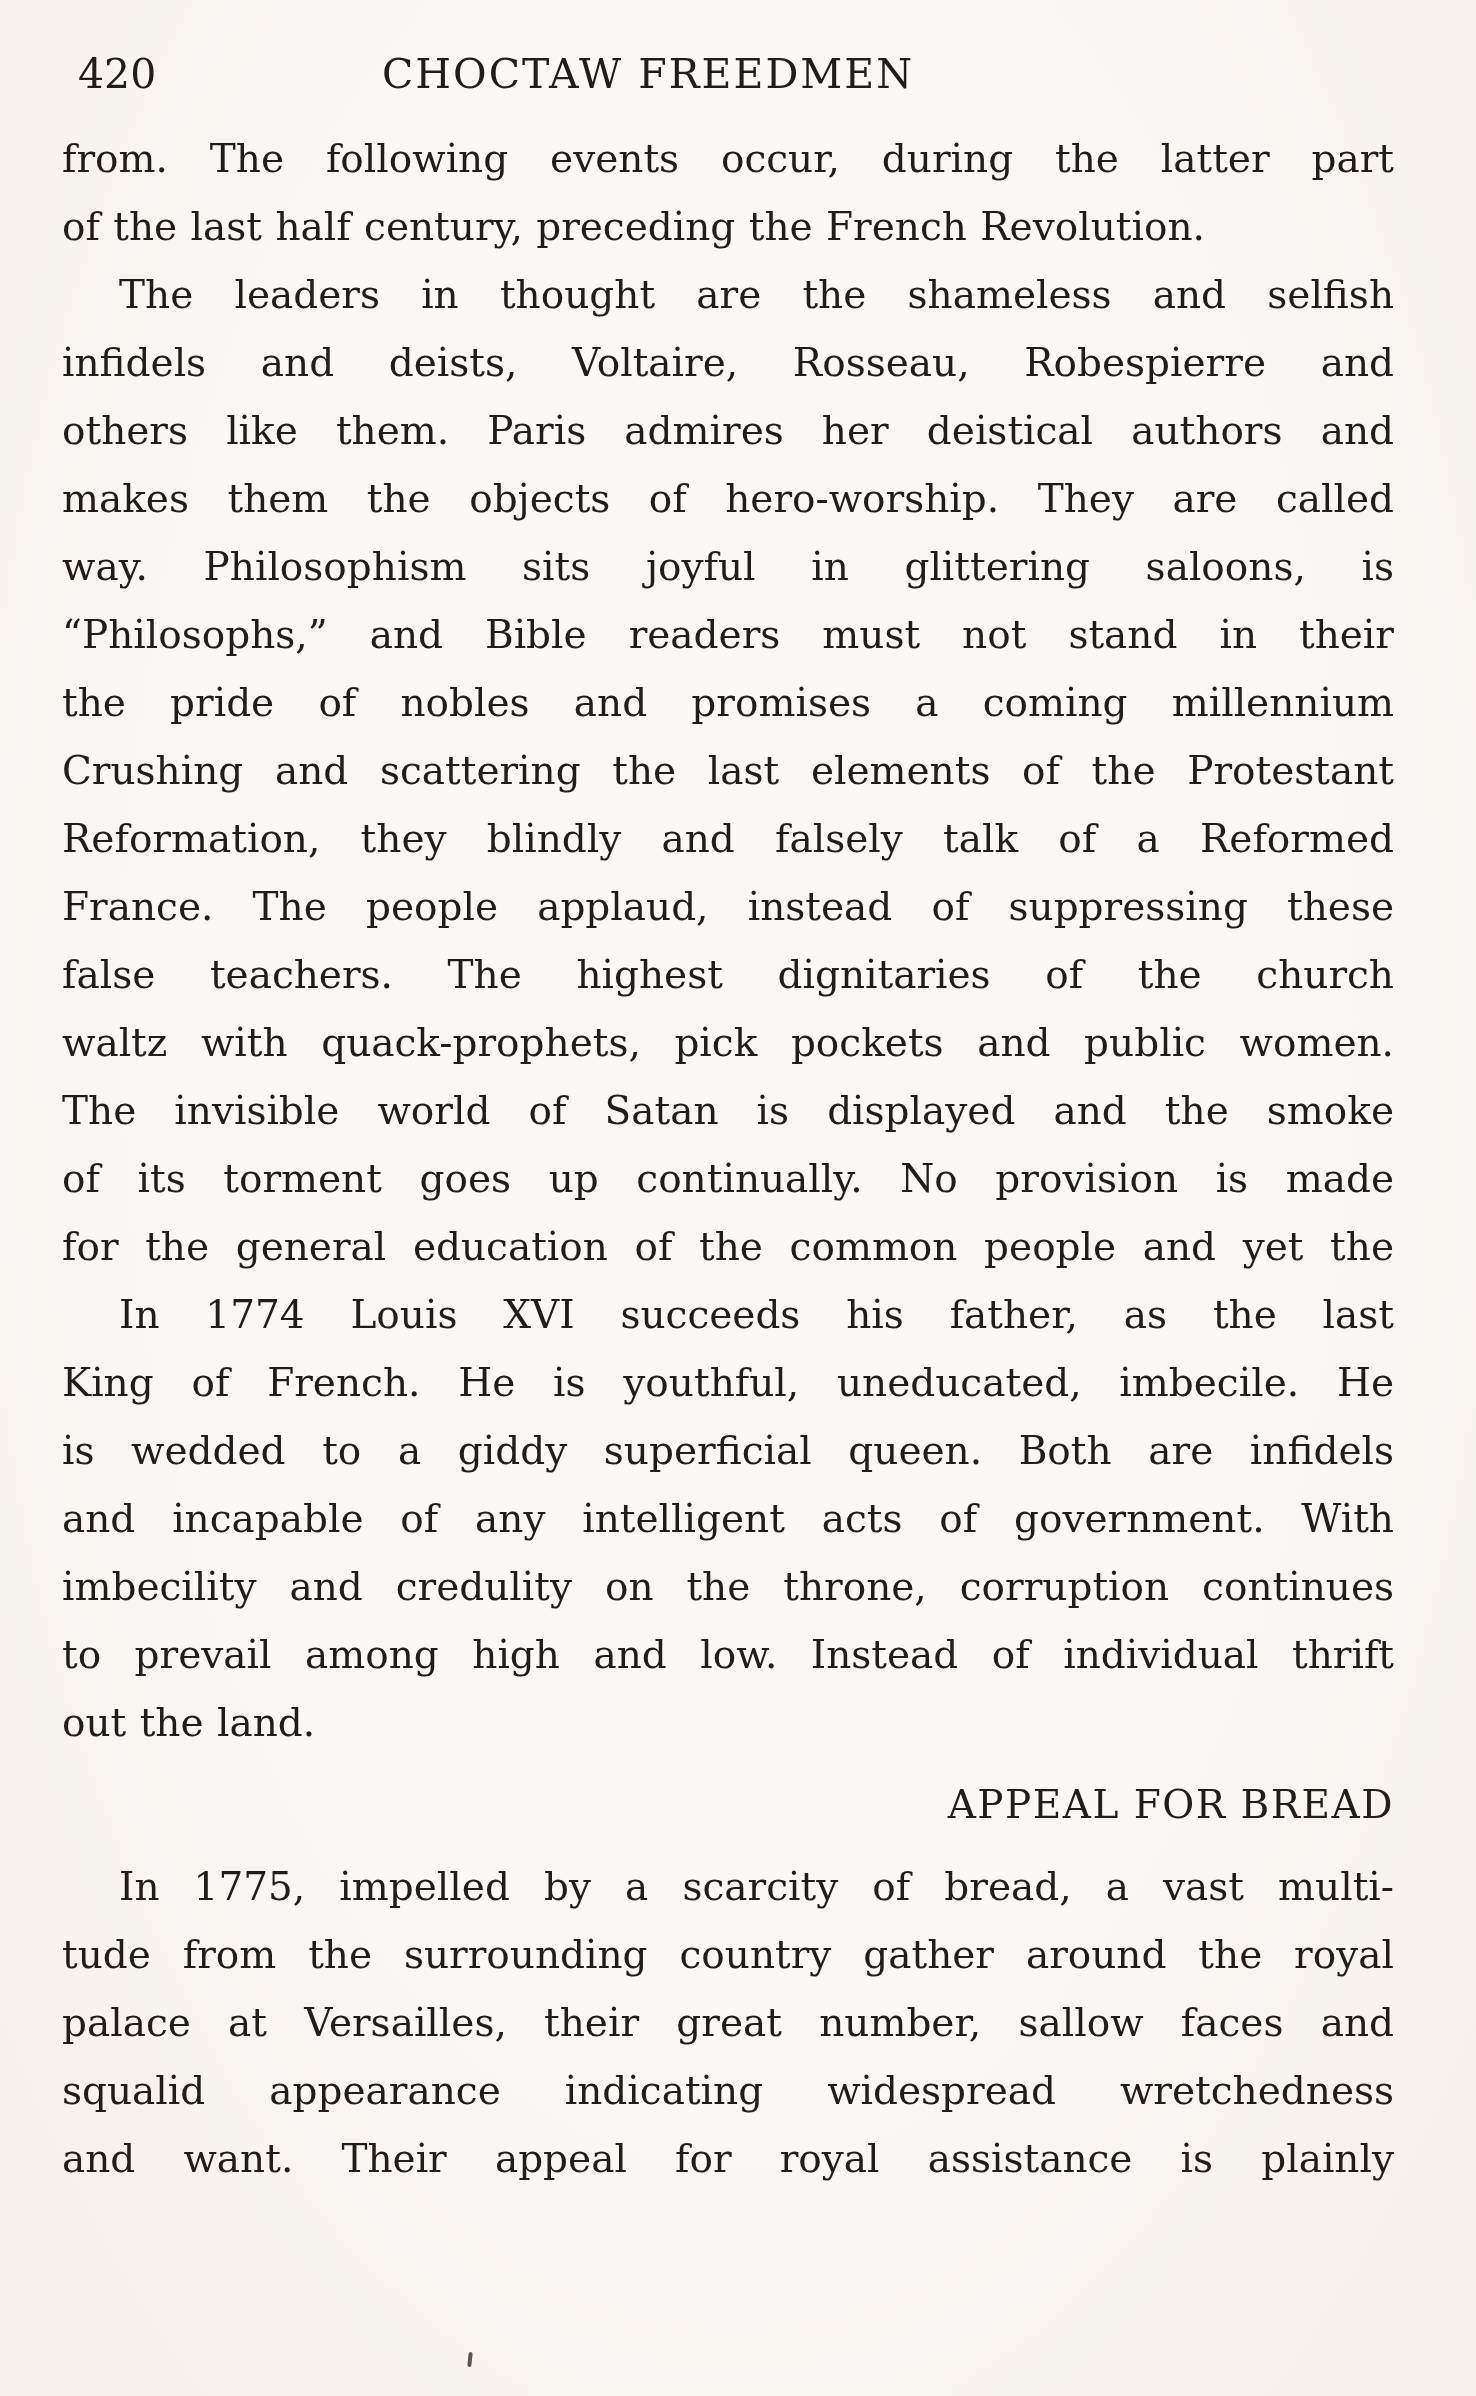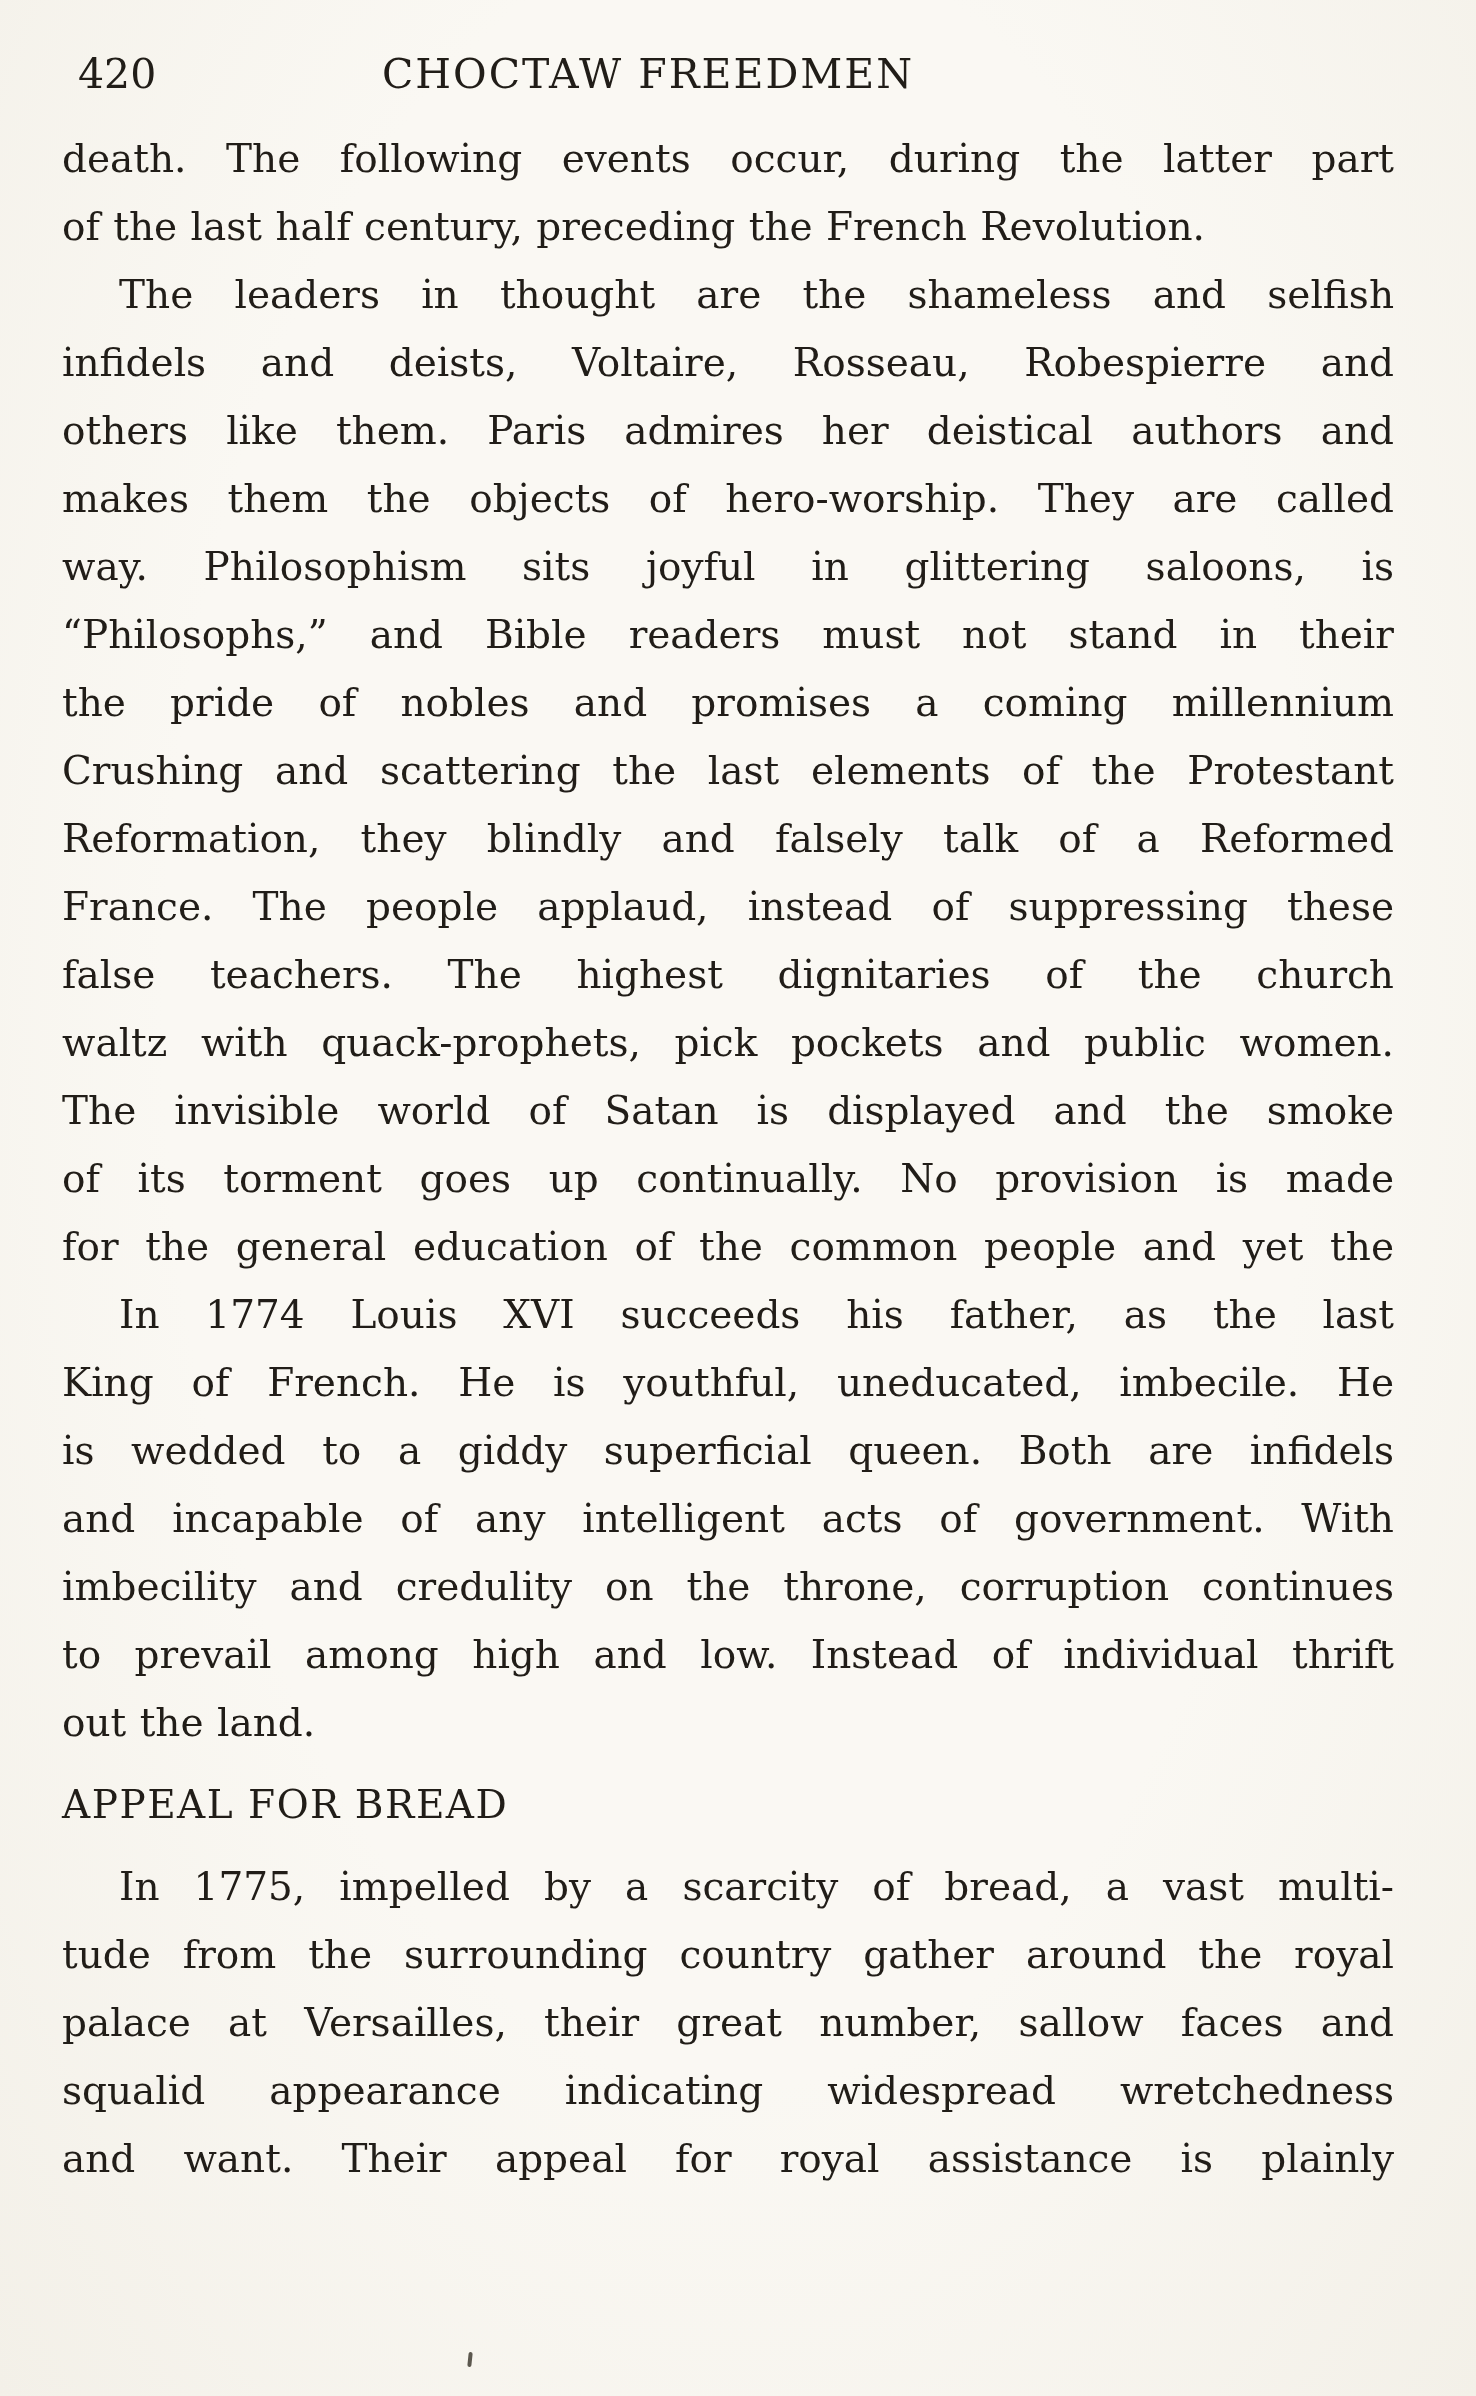--- a/index.html
+++ b/index.html
@@ -54,21 +54,21 @@
 
   .line.last-line {
     text-align-last: left;
   }
 
   .paragraph.indented .line:first-child {
     text-indent: 57px;
   }
 
   .section-heading {
-    text-align: left;
+    text-align: right;
     letter-spacing: 1.5px;
     line-height: 68px;
     margin: 14px 0 14px 0;
   }
 
   .speck {
     position: absolute;
     left: 468px;
     top: 2352px;
     width: 4px;
@@ -83,21 +83,21 @@
 <body>
 
 <div class="page">
   <header class="page-header">
     <span class="page-number">420</span>
     <span class="running-title">CHOCTAW FREEDMEN</span>
   </header>
 
   <main class="page-body" id="content-root">
       <div class="paragraph">
-        <div class="line">death. The following events occur, during the latter part</div>
+        <div class="line">from. The following events occur, during the latter part</div>
         <div class="line last-line">of the last half century, preceding the French Revolution.</div>
       </div>
       <div class="paragraph indented">
         <div class="line">The leaders in thought are the shameless and selfish</div>
         <div class="line">infidels and deists, Voltaire, Rosseau, Robespierre and</div>
         <div class="line">others like them. Paris admires her deistical authors and</div>
         <div class="line">makes them the objects of hero-worship. They are called</div>
         <div class="line">way. Philosophism sits joyful in glittering saloons, is</div>
         <div class="line">“Philosophs,” and Bible readers must not stand in their</div>
         <div class="line">the pride of nobles and promises a coming millennium</div>

